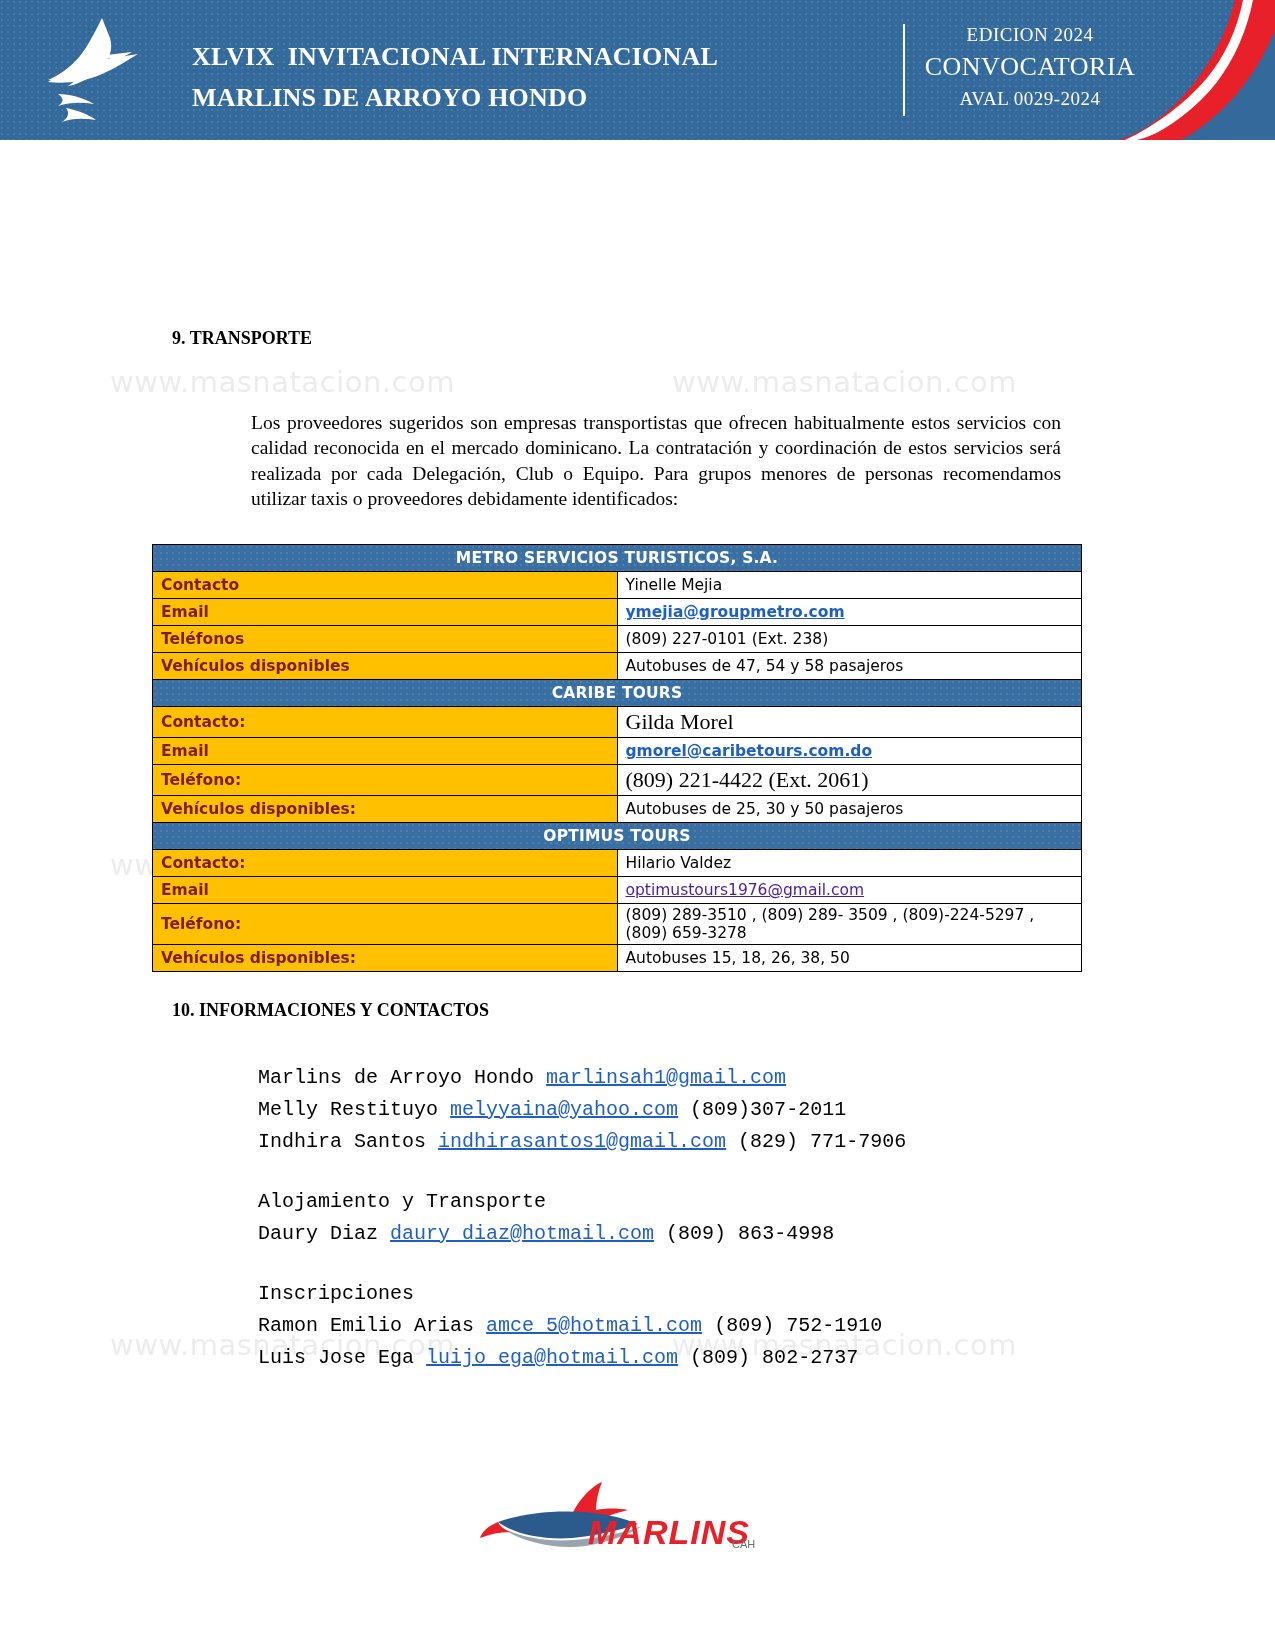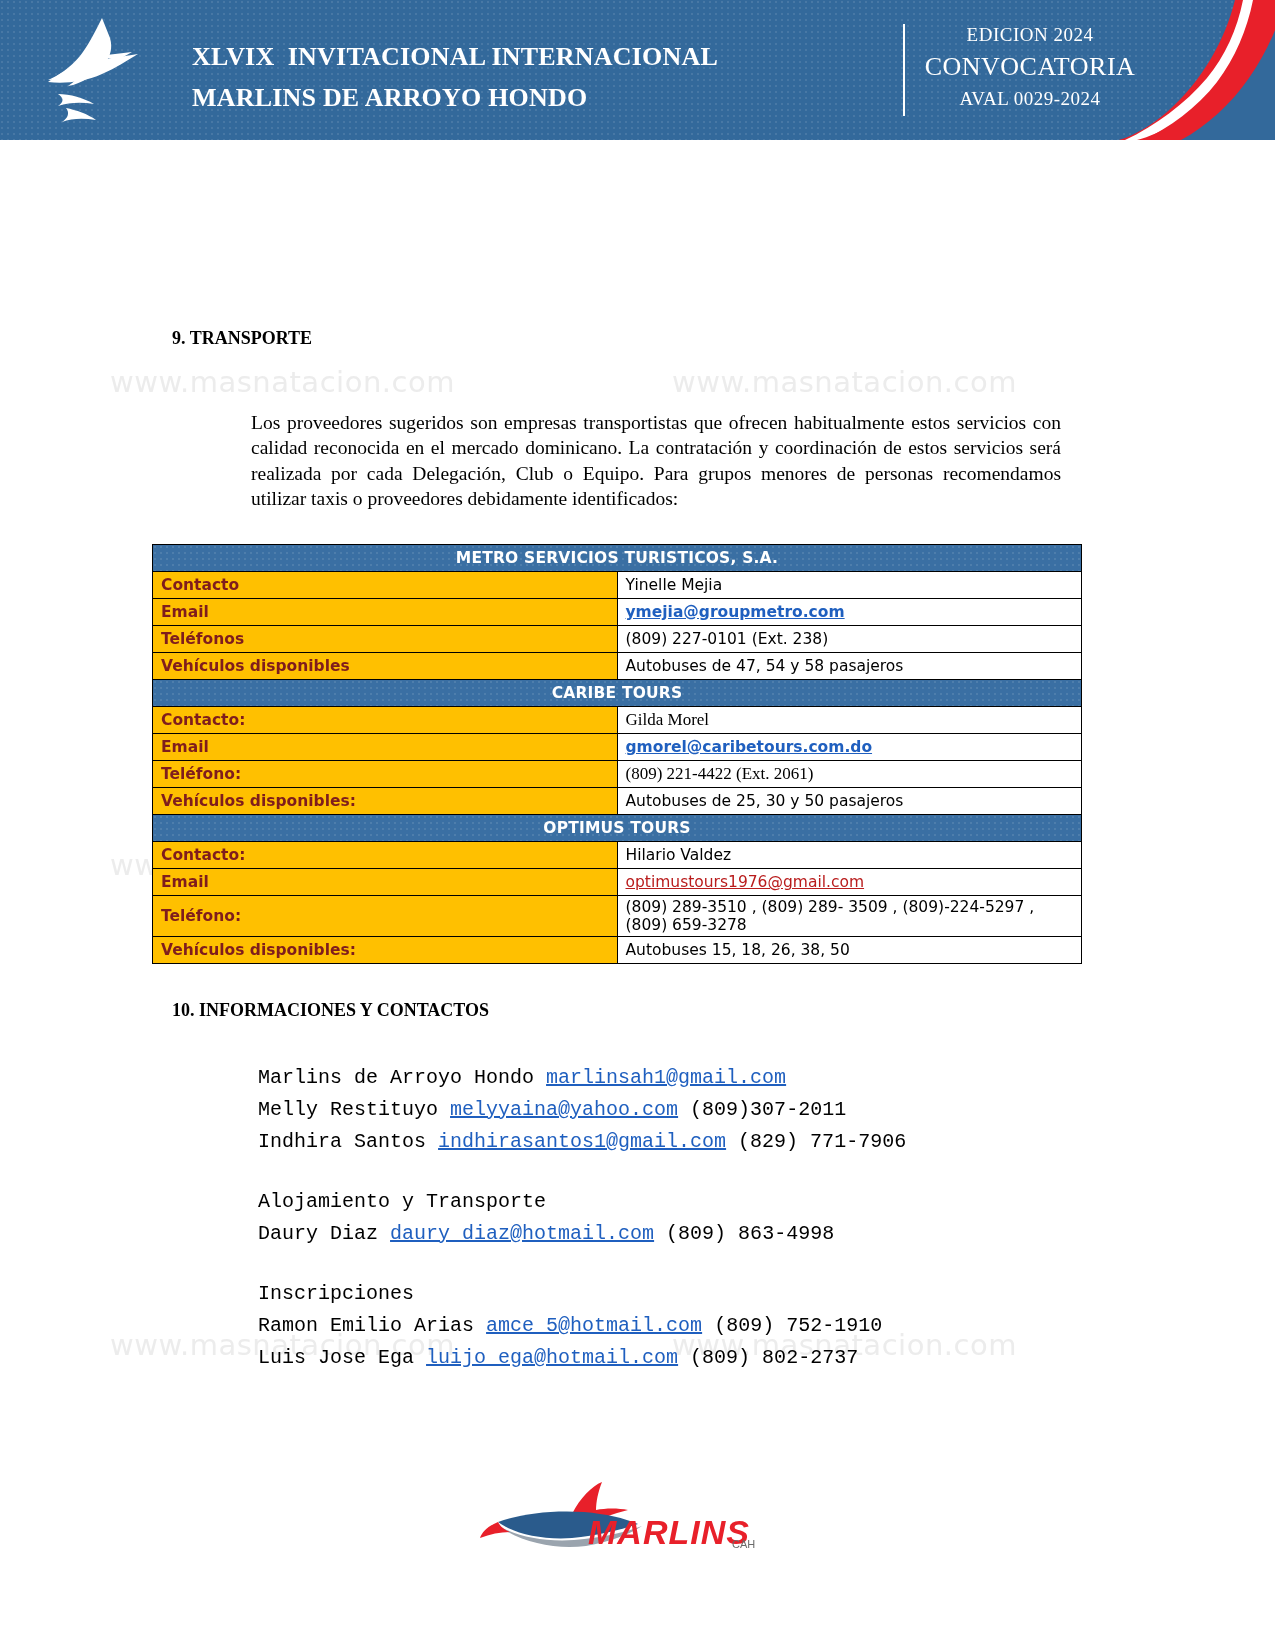--- a/index.html
+++ b/index.html
@@ -164,27 +164,27 @@
     font-size: 15.5px;
     font-family: "DejaVu Sans", sans-serif;
   }
   .transport-table td.value-cell.email-link a,
   .transport-table td.value-cell.email-link span.lnk {
     color: #1f5fbf;
     text-decoration: underline;
     font-weight: bold;
   }
   .transport-table td.value-cell.email-plain span.lnk {
-    color: #b91c1c;
+    color: #4c1d95;
     text-decoration: underline;
     font-weight: normal;
   }
   .transport-table td.value-cell.serifish {
     font-family: "Liberation Serif", serif;
-    font-size: 17px;
+    font-size: 22px;
   }
 
   
   .contacts {
     position: absolute;
     left: 258px;
     top: 922px;
     width: 820px;
     font-family: Liberation Mono, monospace;
     font-size: 20px;

